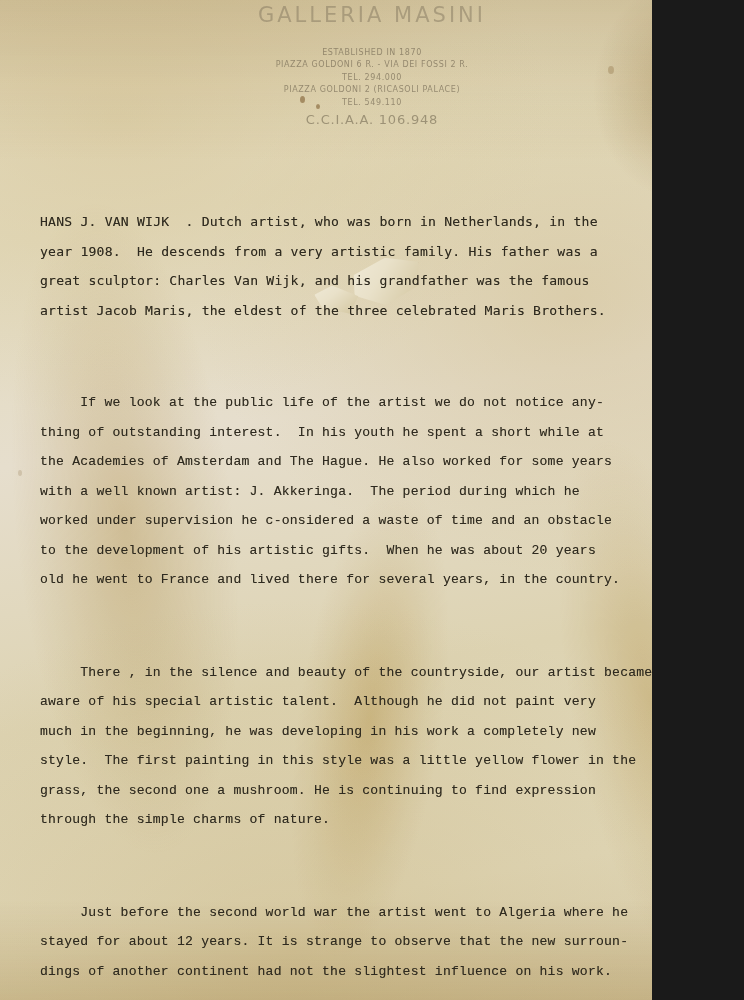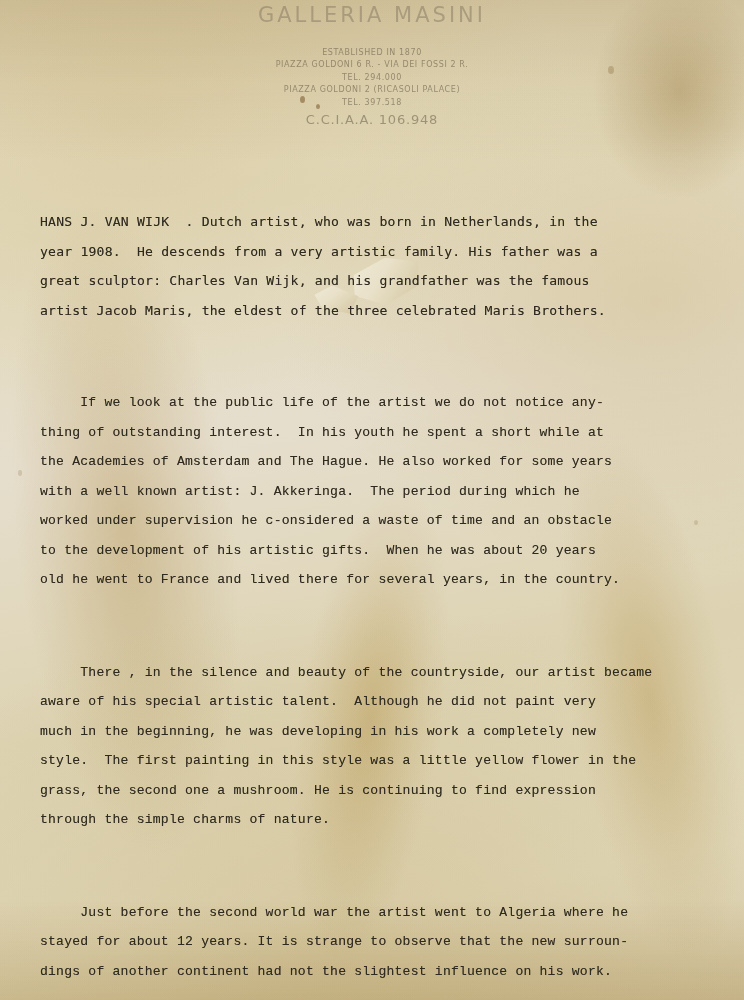--- a/index.html
+++ b/index.html
@@ -8,21 +8,21 @@
     background: #1a1a1a;
   }
   body {
     width: 744px;
     height: 1000px;
     overflow: hidden;
   }
 
   .page {
     position: relative;
-    width: 744px;
+    width: 652px;
     height: 1000px;
     background:
       radial-gradient(ellipse 620px 420px at 18% 12%, rgba(214,196,150,0.55) 0%, rgba(214,196,150,0) 70%),
       radial-gradient(ellipse 520px 380px at 88% 30%, rgba(206,186,136,0.45) 0%, rgba(206,186,136,0) 72%),
       radial-gradient(ellipse 700px 500px at 45% 95%, rgba(200,180,128,0.42) 0%, rgba(200,180,128,0) 70%),
       linear-gradient(170deg, #e7e0c8 0%, #e3dbbe 22%, #e6decd 42%, #ddd3b2 66%, #e0d7b8 86%, #d8ccaa 100%);
     overflow: hidden;
     font-family: "DejaVu Sans Mono", "Liberation Mono", monospace;
   }
 
@@ -151,21 +151,21 @@
 
   <div class="tear" style="left:352px;top:258px;width:70px;height:46px;transform:rotate(-14deg);clip-path:polygon(6% 20%,55% 0%,100% 26%,92% 76%,40% 100%,0% 64%);"></div>
   <div class="tear" style="left:314px;top:286px;width:44px;height:26px;transform:rotate(6deg);clip-path:polygon(0% 42%,38% 0%,100% 30%,84% 100%,22% 92%);"></div>
 
   <div class="letterhead">
     <div class="lh-title">GALLERIA MASINI</div>
     <div class="lh-line sp">ESTABLISHED IN 1870</div>
     <div class="lh-line">PIAZZA GOLDONI 6 R. - VIA DEI FOSSI 2 R.</div>
     <div class="lh-line">TEL. 294.000</div>
     <div class="lh-line">PIAZZA GOLDONI 2 (RICASOLI PALACE)</div>
-    <div class="lh-line">TEL. 397.518</div>
+    <div class="lh-line">TEL. 549.110</div>
     <div class="lh-code">C.C.I.A.A. 106.948</div>
   </div>
 
   <div class="body-text">
     <p class="para">HANS J. VAN WIJK  . Dutch artist, who was born in Netherlands, in the
 year 1908.  He descends from a very artistic family. His father was a
 great sculptor: Charles Van Wijk, and his grandfather was the famous
 artist Jacob Maris, the eldest of the three celebrated Maris Brothers.</p>
     <p class="para">     If we look at the public life of the artist we do not notice any-
 thing of outstanding interest.  In his youth he spent a short while at

